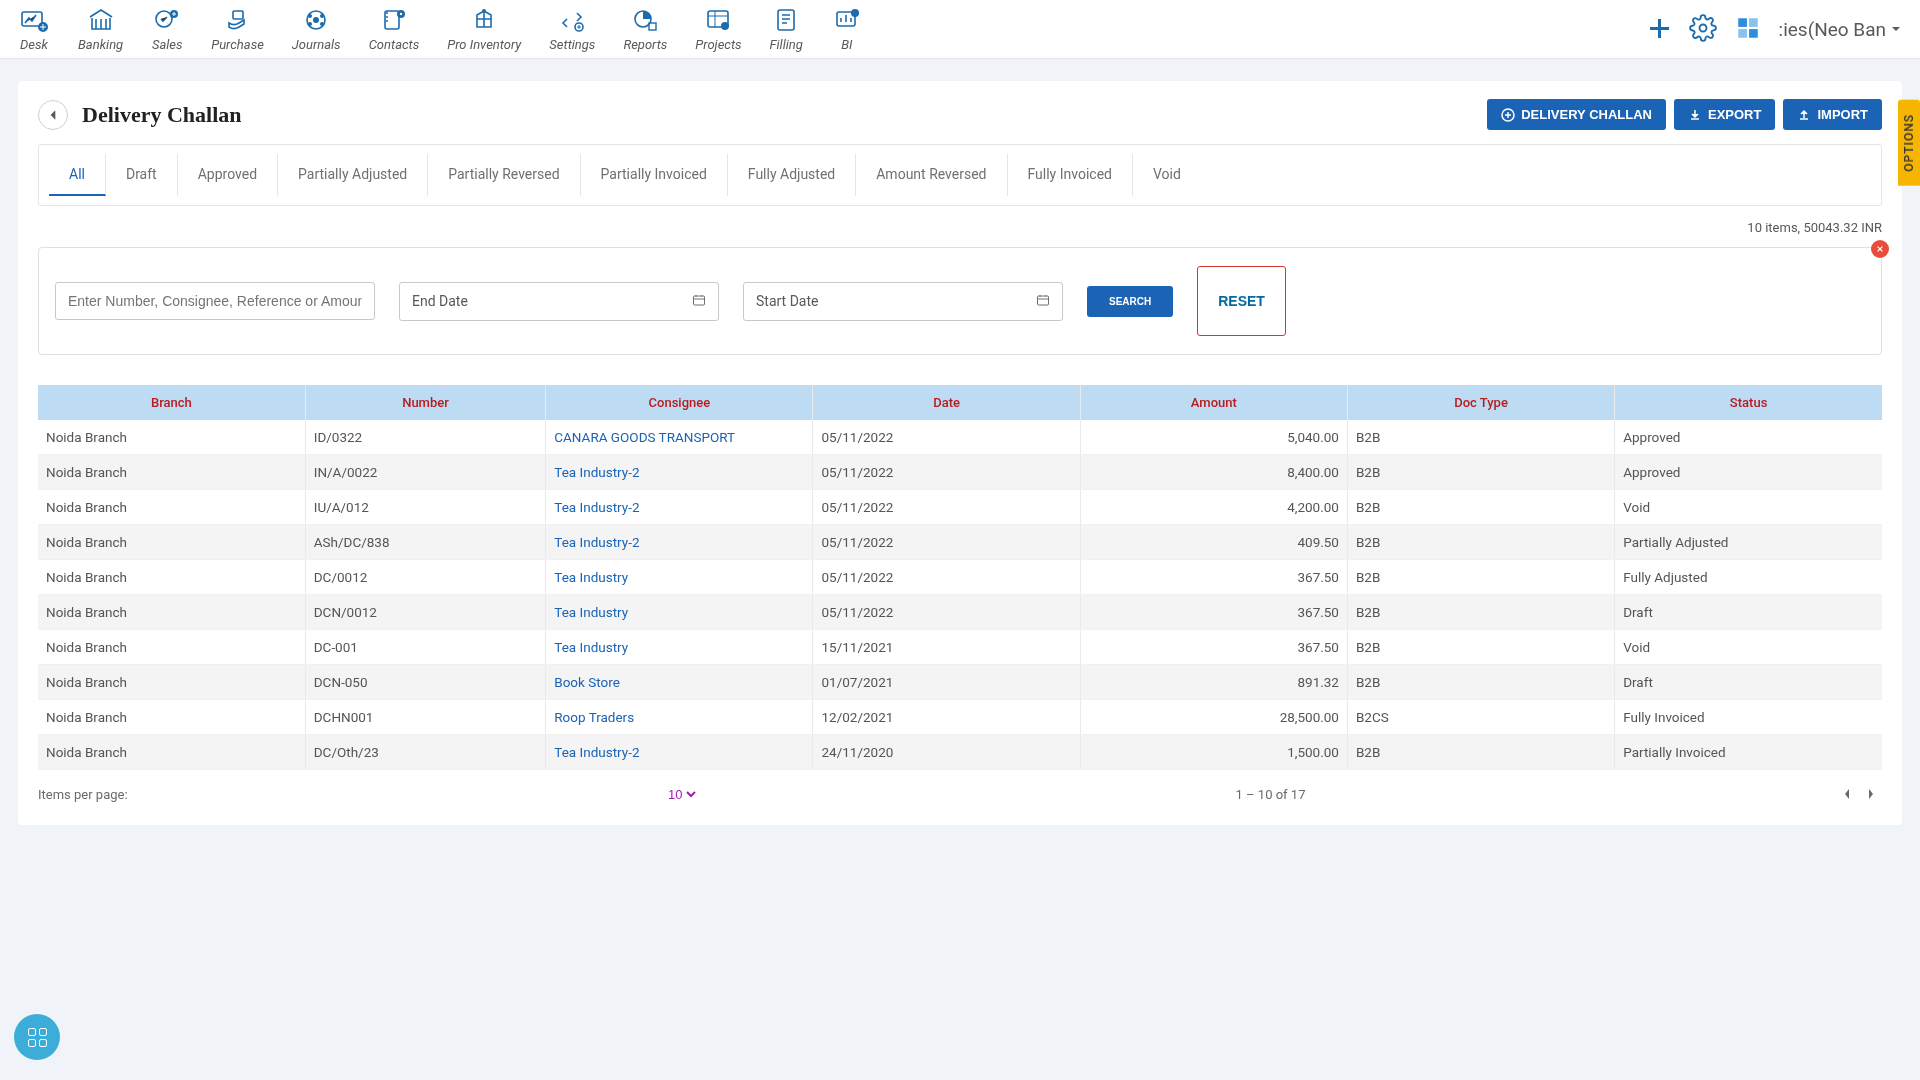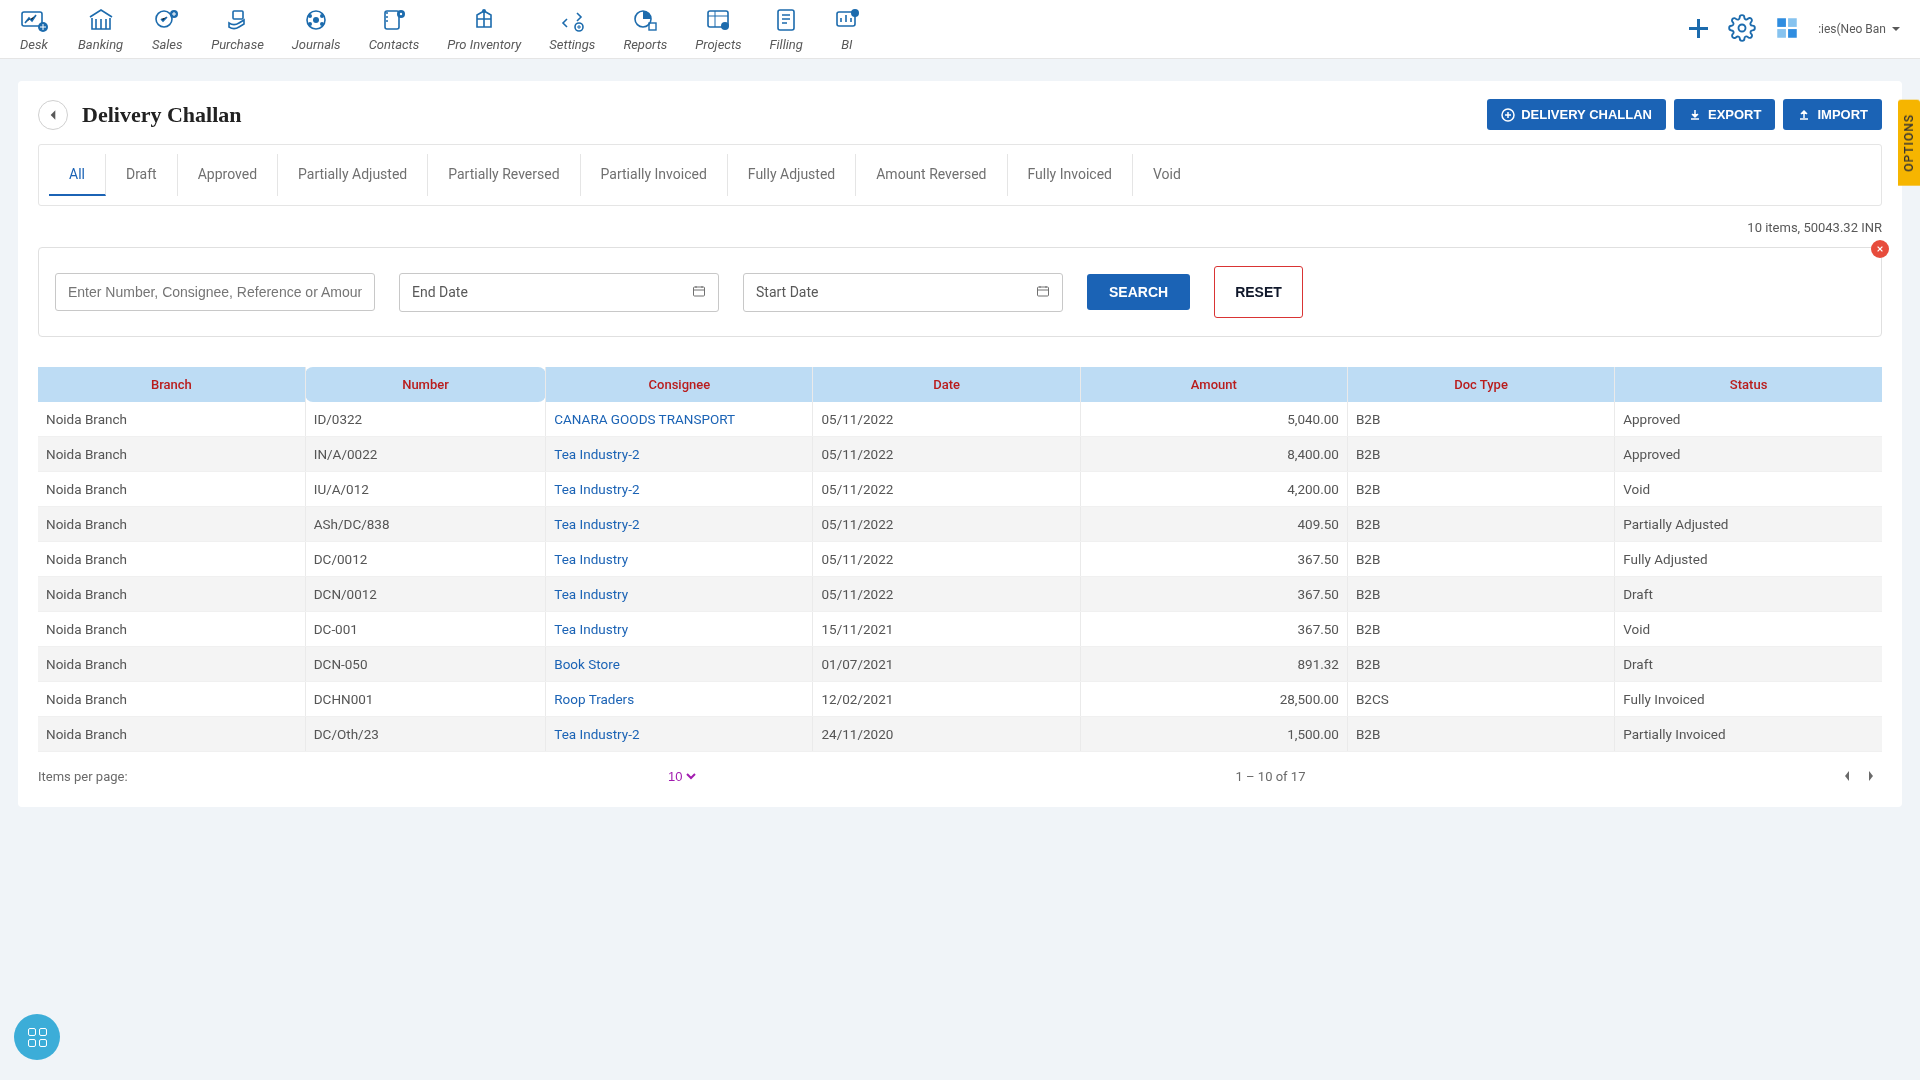--- a/index.html
+++ b/index.html
@@ -7,21 +7,21 @@
 
 
 .top-nav { background: #fff; display: flex; align-items: center; padding: 6px 18px; border-bottom: 1px solid #e5e5e5; }
 .nav-items { display: flex; gap: 28px; flex: 1; font-style: italic; }
 .nav-item { display: flex; flex-direction: column; align-items: center; cursor: pointer; color: #595959; font-size: 13px; gap: 3px; }
 .nav-icon { width: 32px; height: 28px; display: flex; align-items: center; justify-content: center; color: #1c6bad; }
 .nav-item span { white-space: nowrap; }
 .nav-right { display: flex; align-items: center; gap: 18px; }
 .plus-btn { color: #1c6bad; font-size: 30px; font-weight: bold; cursor: pointer; }
 .gear-btn { color: #1c6bad; cursor: pointer; }
-.org-select { color: #595959; font-size: 12px; cursor: pointer; display: flex; align-items: center; gap: 4px; justify-content: flex-end; }
+.org-select { color: #595959; font-size: 19px; cursor: pointer; display: flex; align-items: center; gap: 4px; justify-content: flex-end; }
 
 
 .main { margin: 22px 18px; background: #fff; border-radius: 4px; padding: 12px 20px 20px 20px; position: relative; }
 .page-header { display: flex; align-items: center; justify-content: space-between; padding: 6px 0 14px 0; }
 .page-header-left { display: flex; align-items: center; gap: 14px; }
 .back-btn { width: 30px; height: 30px; border: 1px solid #d0d0d0; border-radius: 50%; display: flex; align-items: center; justify-content: center; cursor: pointer; color: #595959; font-size: 16px; }
 .page-title { font-size: 22px; font-weight: 600; font-family: Georgia, serif; color: #222; }
 .header-actions { display: flex; gap: 8px; }
 .btn-primary { background: #1b63b5; color: #fff; border: none; padding: 8px 14px; border-radius: 3px; font-size: 13px; font-weight: 600; cursor: pointer; display: flex; align-items: center; gap: 6px; }
 
@@ -33,36 +33,36 @@
 
 .summary { text-align: right; color: #595959; font-size: 13px; padding: 4px 0; }
 
 
 .search-panel { border: 1px solid #e0e0e0; border-radius: 4px; padding: 18px 16px; display: flex; gap: 24px; align-items: center; margin-top: 8px; margin-bottom: 30px; position: relative; }
 .input { border: 1px solid #c8c8c8; border-radius: 3px; padding: 10px 12px; font-size: 14px; color: #333; background: #fff; }
 .search-text { width: 320px; }
 .date-input { width: 320px; display: flex; align-items: center; justify-content: space-between; }
 .date-input .placeholder { color: #595959; }
 .cal-icon { color: #707070; font-size: 13px; }
-.btn-search { background: #1b63b5; color: #fff; border: none; padding: 10px 22px; border-radius: 3px; font-weight: 600; cursor: pointer; font-size: 14px; }
-.btn-reset { background: #fff; color: #0f172a; border: 1px solid #d93434; padding: 17px 20px; border-radius: 3px; font-weight: 600; cursor: pointer; font-size: 14px; }
+.btn-search { background: #1b63b5; color: #fff; border: none; padding: 10px 22px; border-radius: 3px; font-weight: 600; cursor: pointer; font-size: 10px; }
+.btn-reset { background: #fff; color: #0369a1; border: 1px solid #d93434; padding: 26px 20px; border-radius: 3px; font-weight: 600; cursor: pointer; font-size: 14px; }
 .close-panel { position: absolute; top: -8px; right: -8px; width: 18px; height: 18px; background: #e74c3c; color: #fff; border-radius: 50%; display: flex; align-items: center; justify-content: center; font-size: 11px; cursor: pointer; }
 
 
 .table { width: 100%; border-collapse: collapse; }
 .table th { background: #bddcf4; padding: 10px 4px; text-align: left; font-weight: 500; color: #b91c1c; font-size: 13px; border-right: 1px solid #eaeaea; }
 .table th:last-child { border-right: none; }
 .table td { padding: 9px 8px; border-right: 1px solid #eaeaea; border-bottom: 1px solid #f0f0f0; color: #555; font-size: 13.5px; }
 .table td:last-child { border-right: none; }
 .table tr:nth-child(even) td { background: #f4f4f4; }
 .table td.center, .table th.center { text-align: center; }
 .table td.right { text-align: right; }
 .link { color: #1b63b5; cursor: pointer; }
 .col-branch { width: 200px; }
-.col-number { width: 180px; border-radius: 8px; }
+.col-number { width: 180px; }
 .col-consignee { width: 200px; }
 .col-date { width: 200px; }
 .col-amount { width: 200px; }
 .col-doctype { width: 200px; margin-top: 19px; }
 .col-status { width: 200px; }
 
 
 .paginator { display: flex; justify-content: space-between; align-items: center; gap: 18px; padding: 14px 6px 0 0; color: #6a6a6a; font-size: 13px; }
 .paginator select { border: none; font-size: 13px; color: #a21caf; background: transparent; cursor: pointer; }
 .page-arrows { display: flex; gap: 14px; color: #6a6a6a; font-size: 18px; }

